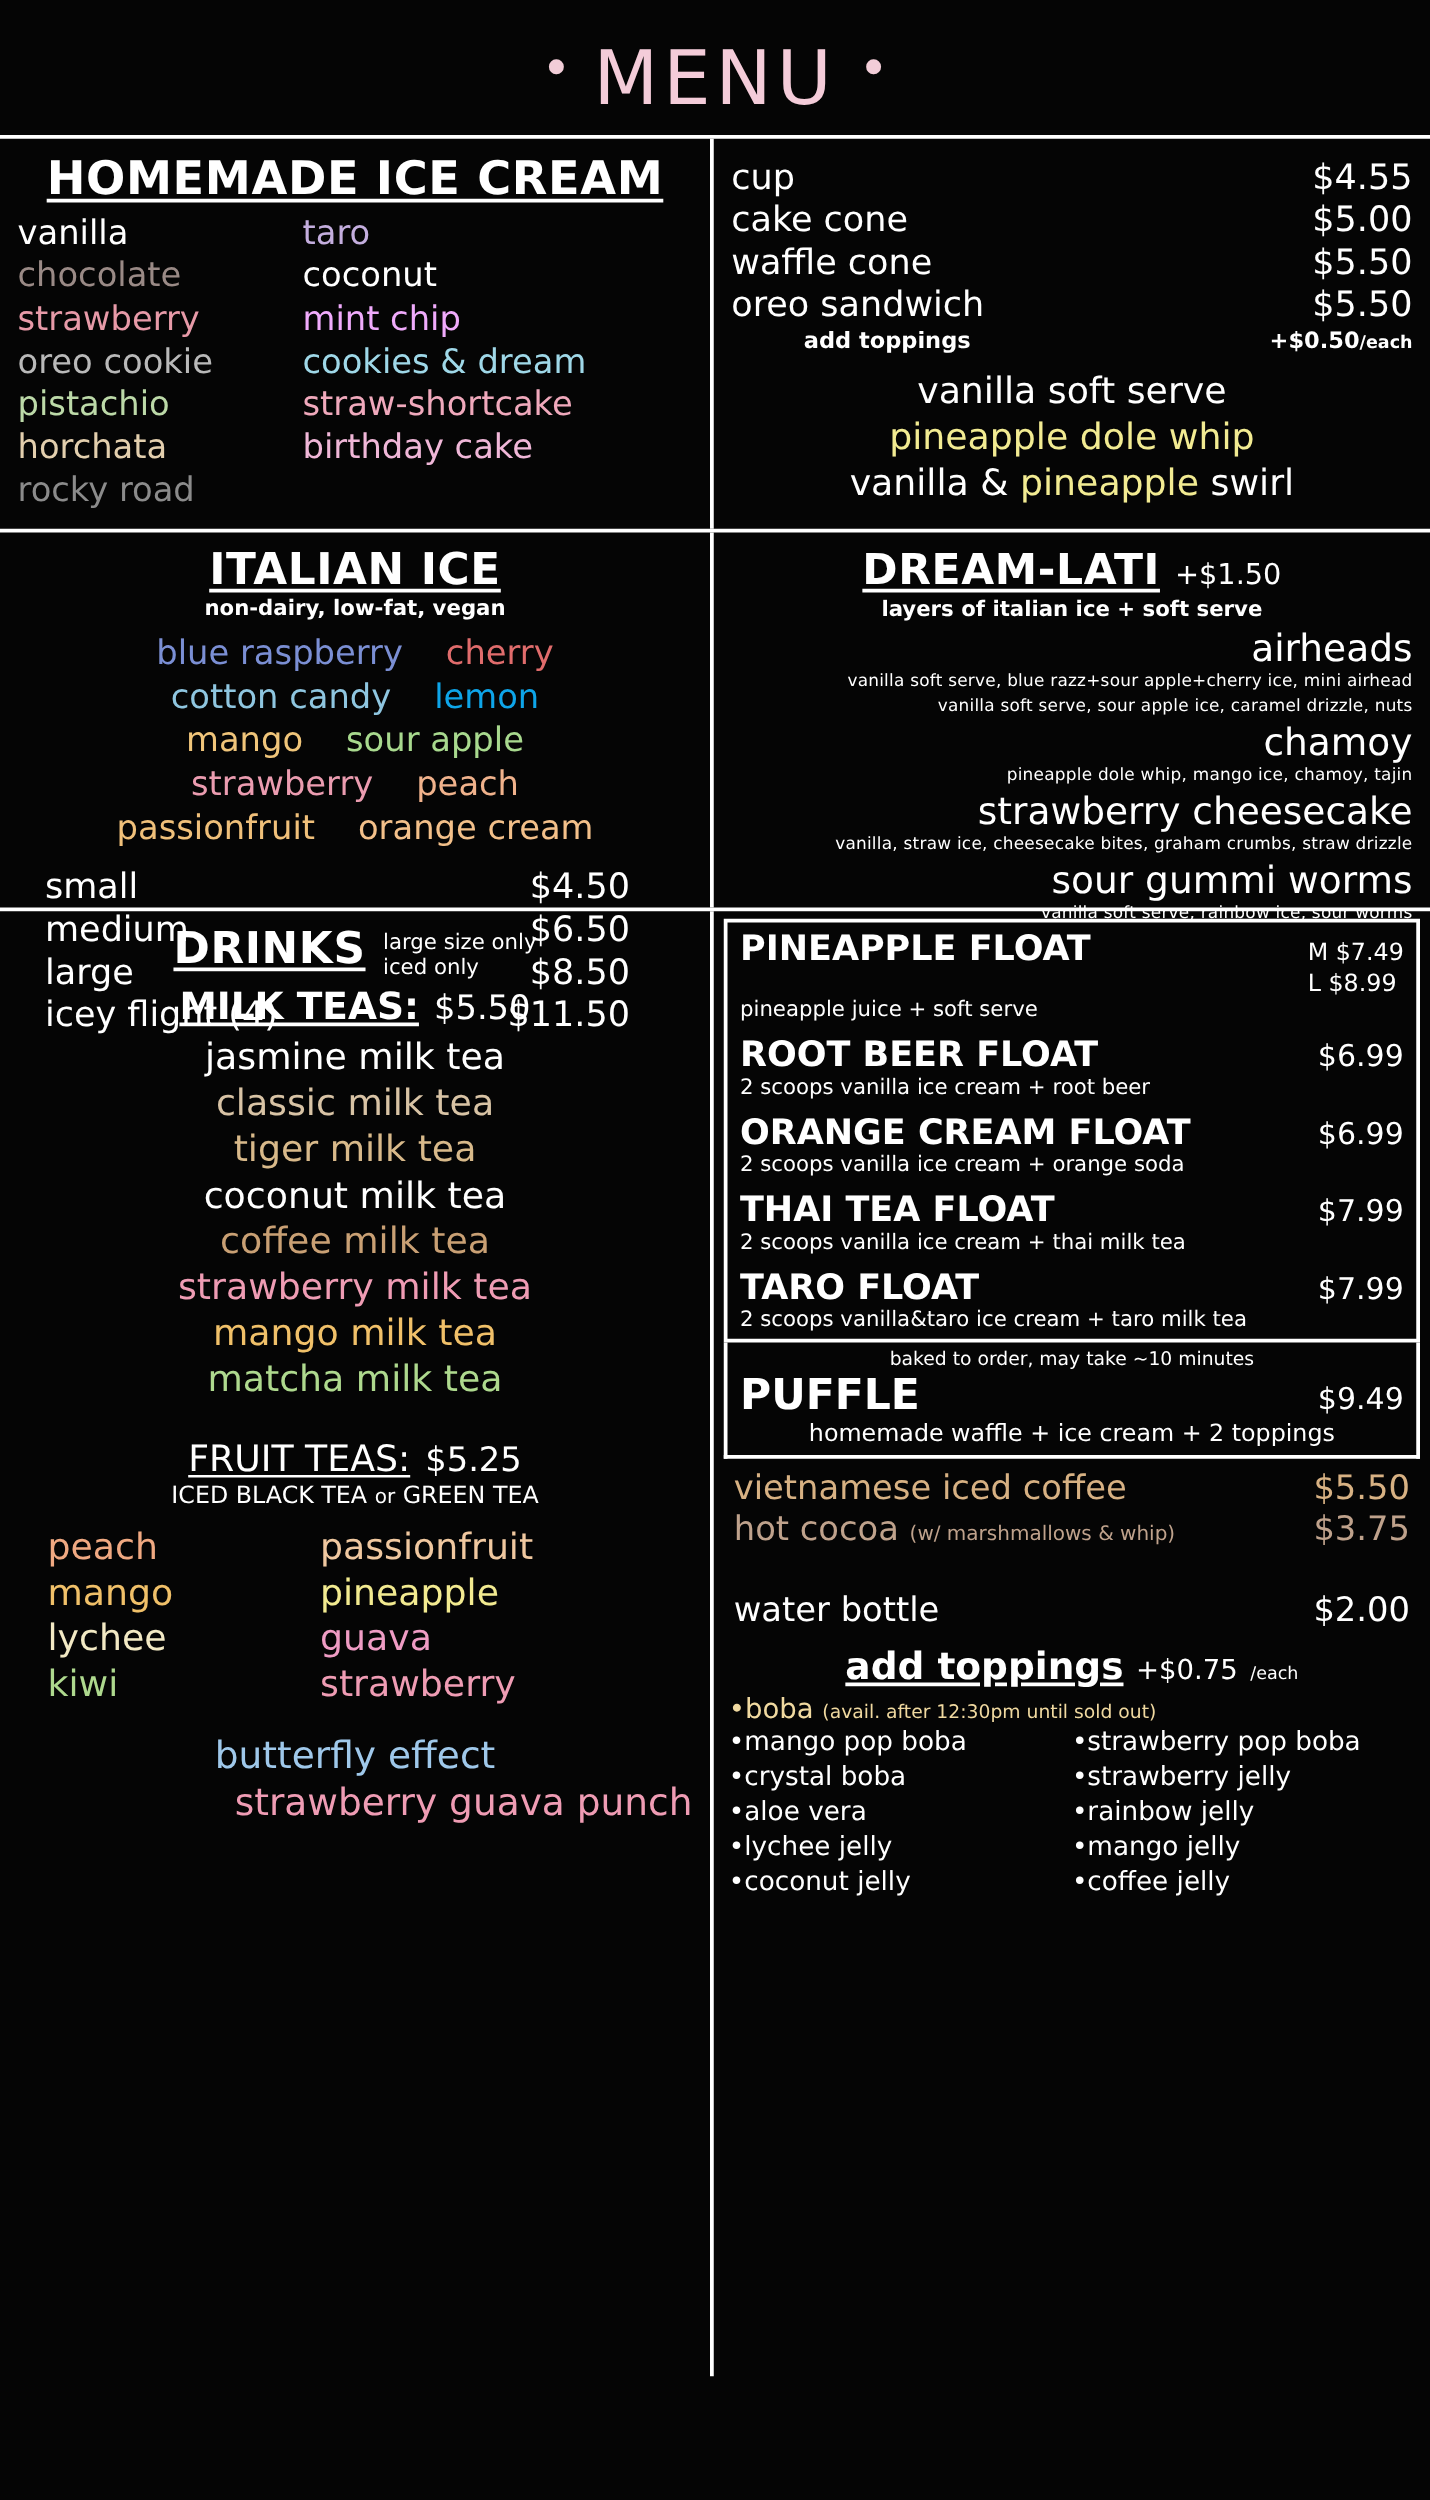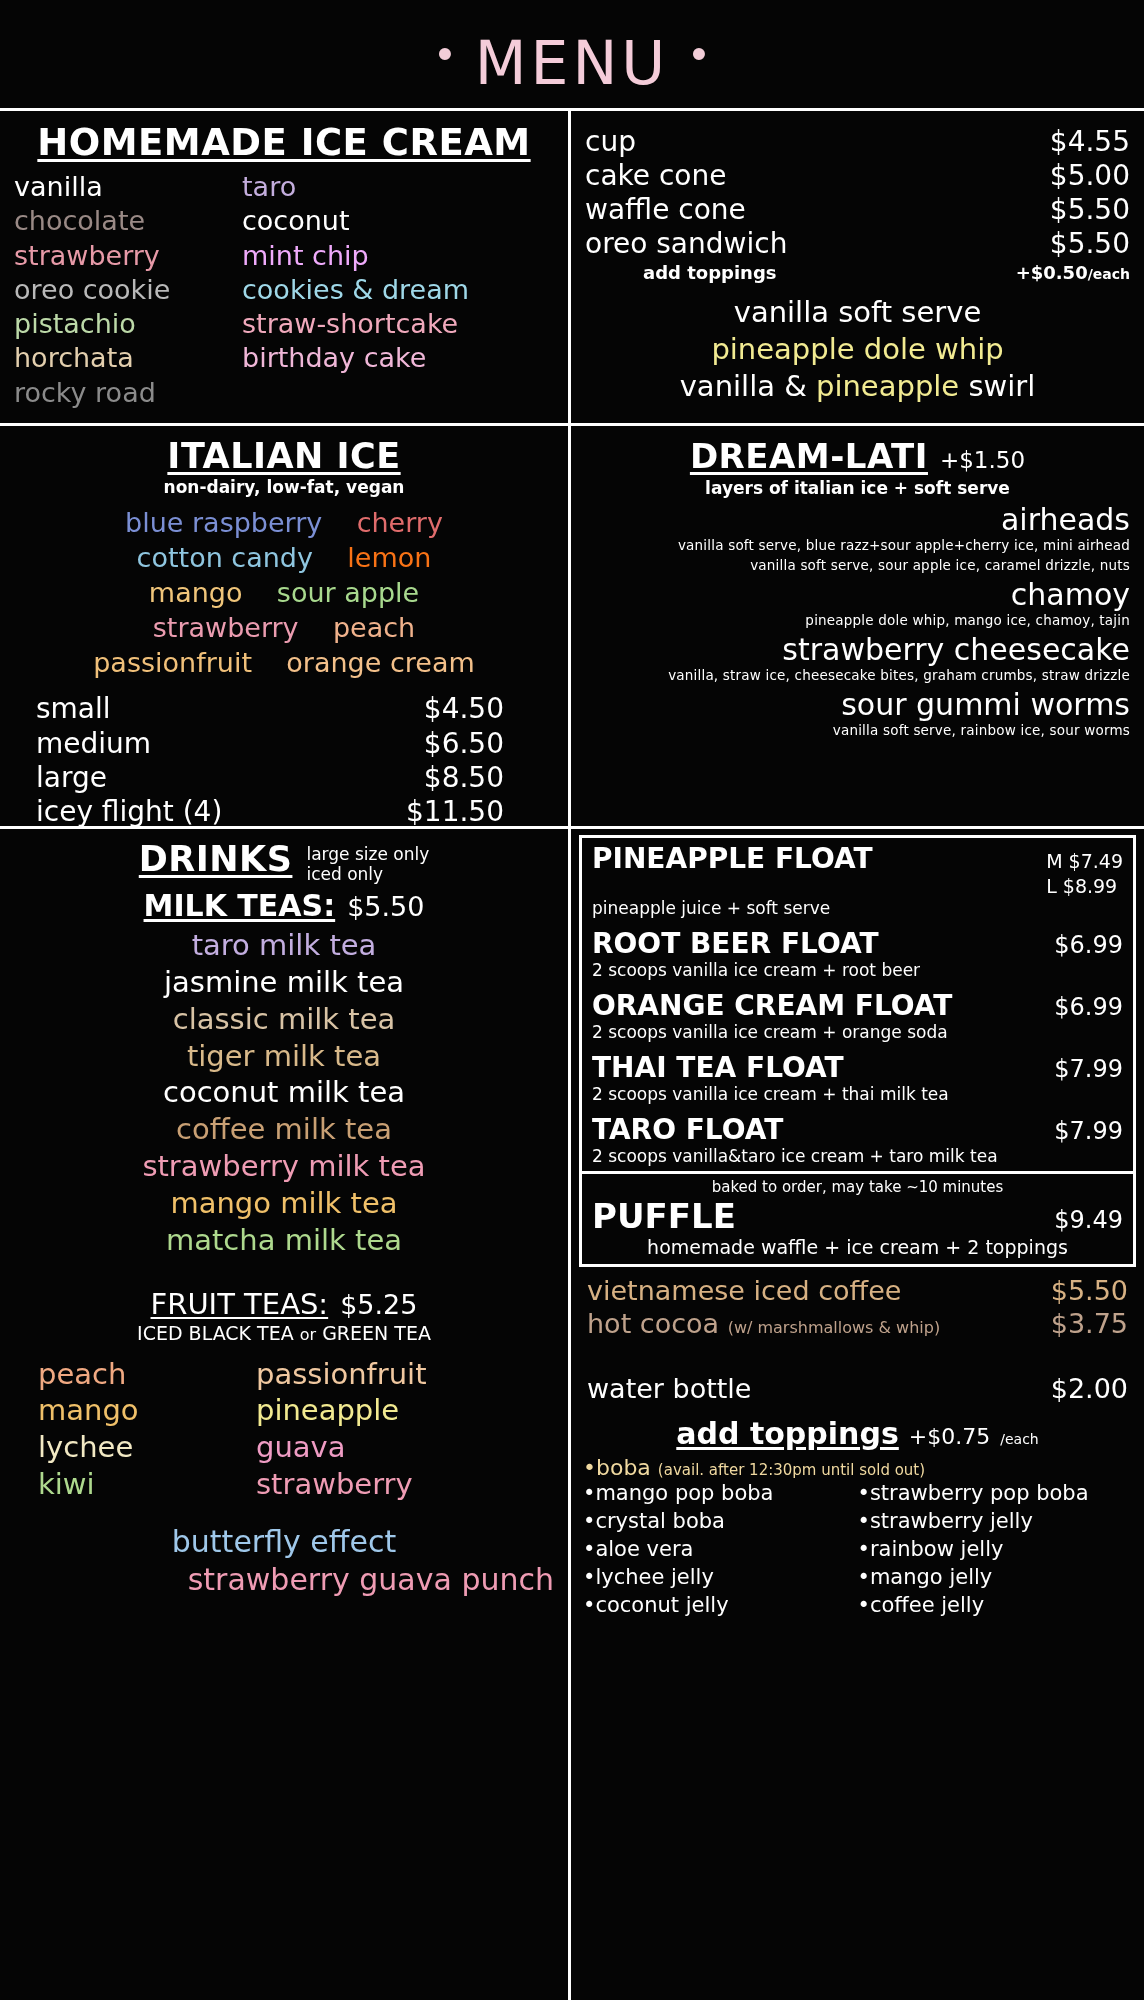--- a/index.html
+++ b/index.html
@@ -167,35 +167,35 @@
         <div class="soft" style="color:#ffffff">vanilla soft serve</div>
         <div class="soft" style="color:#f2eb92">pineapple dole whip</div>
         <div class="soft">
           <span>vanilla &amp; </span><span style="color:#f2eb92">pineapple</span><span> swirl</span>
         </div>
       </div>
     </div>
   </div>
 
   <div class="band">
-    <div class="band-inner" style="height:400px;">
+    <div class="band-inner" style="height:300px;">
       <div class="col" style="width:568px;">
         <h2 class="sec" style="font-size:35px; margin-bottom:1px;">ITALIAN ICE</h2>
         <div class="sub">non-dairy, low-fat, vegan</div>
         <div style="height:8px;"></div>
         <div class="center" style="font-size:27px; font-family:'DejaVu Sans',sans-serif; line-height:1.3;">
           <div>
             <span style="color:#7b8fd4">blue raspberry</span>
             &nbsp;&nbsp;
             <span style="color:#e06c6c">cherry</span>
           </div>
           <div>
             <span style="color:#8fc6e0">cotton candy</span>
             &nbsp;&nbsp;
-            <span style="color:#f97316">lemon</span>
+            <span style="color:#0ea5e9">lemon</span>
           </div>
           <div>
             <span style="color:#f0c57a">mango</span>
             &nbsp;&nbsp;
             <span style="color:#a8d98e">sour apple</span>
           </div>
           <div>
             <span style="color:#eb9cb0">strawberry</span>
             &nbsp;&nbsp;
             <span style="color:#f0b28c">peach</span>
@@ -268,21 +268,20 @@
             <div>iced only</div>
           </div>
         </div>
 
         <div style="display:flex; align-items:baseline; justify-content:center; gap:12px; margin-top:4px;">
           <span style="font-family:'DejaVu Sans',sans-serif; font-weight:700; font-size:30px; text-decoration:underline; text-underline-offset:3px;">MILK TEAS:</span>
           <span style="font-family:'DejaVu Sans',sans-serif; font-size:27px;">$5.50</span>
         </div>
 
         <div class="center" style="margin-top:4px;">
-          <div class="flavor" style="color:#c3aee0; font-size:29px;">taro milk tea</div>
           <div class="flavor" style="color:#ffffff; font-size:29px;">jasmine milk tea</div>
           <div class="flavor" style="color:#d8c3a5; font-size:29px;">classic milk tea</div>
           <div class="flavor" style="color:#d8b98a; font-size:29px;">tiger milk tea</div>
           <div class="flavor" style="color:#ffffff; font-size:29px;">coconut milk tea</div>
           <div class="flavor" style="color:#c9a074; font-size:29px;">coffee milk tea</div>
           <div class="flavor" style="color:#ef9cb4; font-size:29px;">strawberry milk tea</div>
           <div class="flavor" style="color:#f0c069; font-size:29px;">mango milk tea</div>
           <div class="flavor" style="color:#aed98e; font-size:29px;">matcha milk tea</div>
         </div>
 

